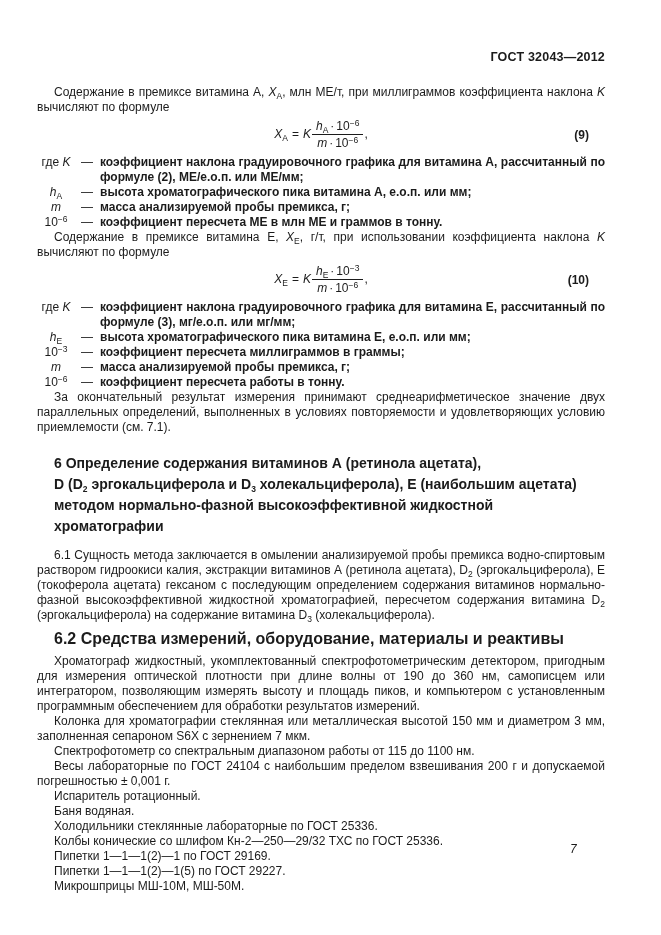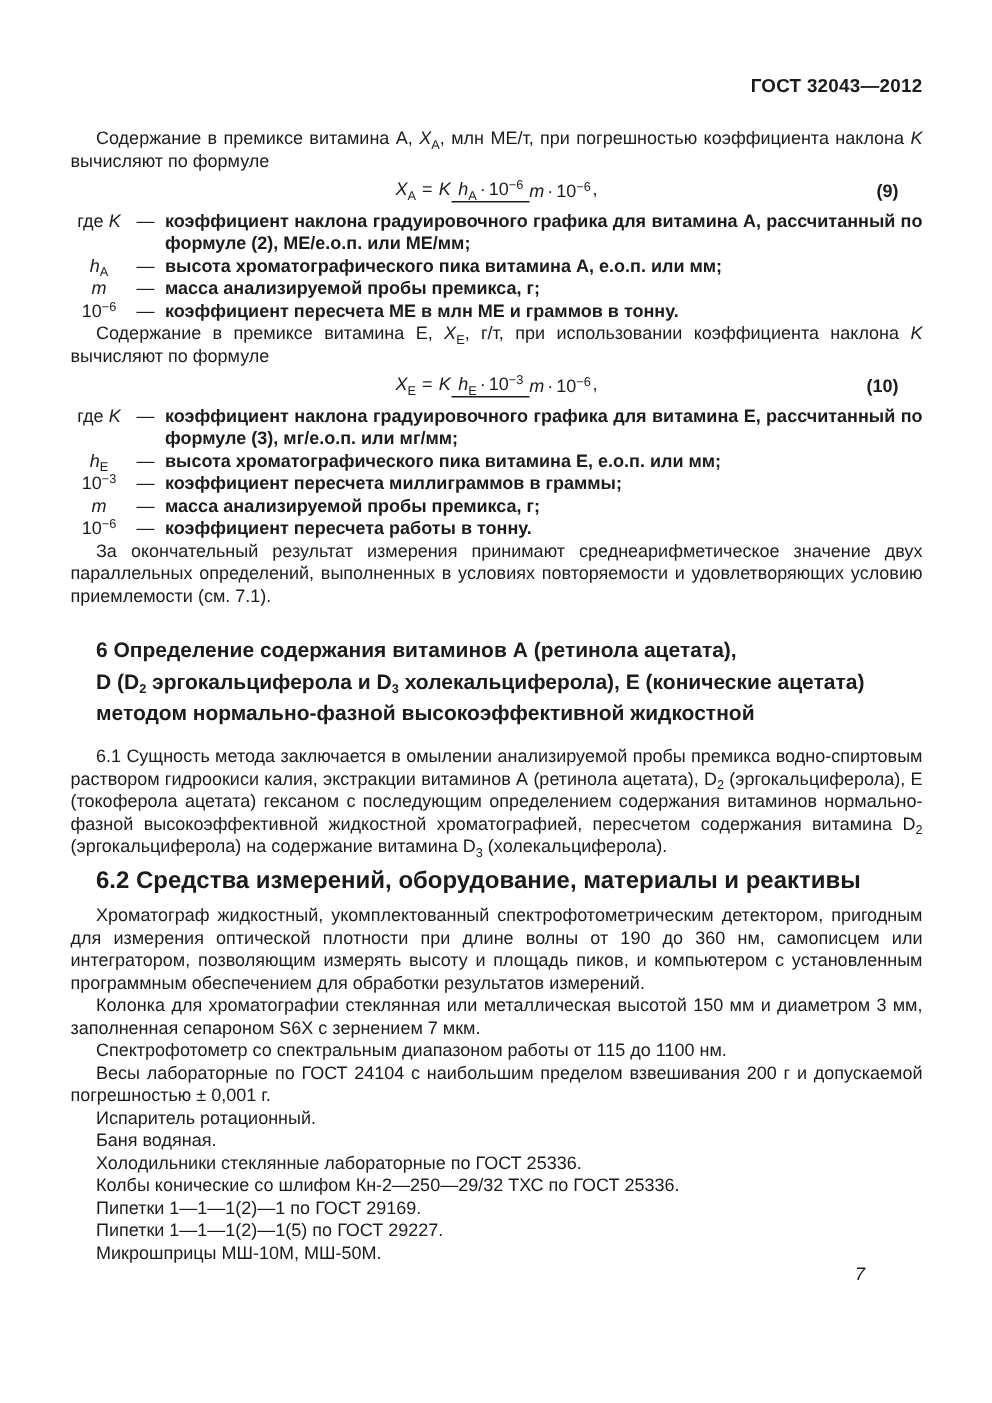--- a/index.html
+++ b/index.html
@@ -1,55 +1,55 @@
 <!DOCTYPE html>
 <html><head>
 <meta charset="utf-8">
 <style>
   html,body{margin:0;padding:0;}
   body{
     width:661px;height:935px;background:#ffffff;position:relative;overflow:hidden;
     font-family:"Liberation Sans","DejaVu Sans",sans-serif;color:#1b1b1b;
   }
-  .content{position:absolute;left:47px;top:50px;width:568px;}
+  .content{position:absolute;left:37px;top:50px;width:568px;}
   .std-header{text-align:right;font-weight:700;font-size:12.5px;margin-bottom:21px;letter-spacing:.2px;}
   p.body{margin:0;font-size:12px;line-height:15px;text-align:justify;}
   p.ind{text-indent:17px;}
   sub,sup{font-size:8.5px;line-height:0;}
   sub{vertical-align:-3px;}
   sup{vertical-align:4px;}
   i{font-style:italic;}
   
   .formula-line{display:flex;align-items:center;margin:4px 16px 5px;font-size:12px;}
   .f-spacer{width:42px;flex:none;}
   .f-body{flex:1;text-align:center;}
   .f-eq{margin:0 4px;}
   .mdot{margin:0 2px;}
-  .frac{display:inline-flex;flex-direction:row;vertical-align:middle;margin:0 1px;text-align:center;}
+  .frac{display:inline-flex;flex-direction:column;vertical-align:middle;margin:0 1px;text-align:center;}
   .frac .num{border-bottom:1px solid #1b1b1b;padding:0 4px 1px;line-height:14px;}
   .frac .den{padding-top:1px;line-height:14px;}
   .f-num{width:42px;flex:none;text-align:right;font-weight:700;}
   
   .w-row{display:flex;font-size:12px;line-height:15px;}
   .w-term{width:38px;flex:none;text-align:center;white-space:nowrap;}
   .w-dash{flex:none;padding:0 7px 0 6px;}
   .w-desc{flex:1;text-align:justify;font-weight:bold;}
   
   .h6{font-weight:700;font-size:14px;line-height:21px;margin:18px 0 11px;padding-left:17px;}
   .h62{font-weight:700;font-size:16px;line-height:15px;margin:8px 0;text-indent:17px;}
   .page-num{position:absolute;top:842px;left:570px;font-size:12px;font-style:italic;}
 </style>
 </head>
 <body>
 
 <div class="content">
 
   <div class="std-header">ГОСТ 32043—2012</div>
 
-  <p class="body ind"><span>Содержание в премиксе витамина А, </span><i>X</i><sub>А</sub><span>, млн МЕ/т, при погрешностью коэффициента наклона </span><i>K</i><span> вычисляют по формуле</span></p>
+  <p class="body ind"><span>Содержание в премиксе витамина А, </span><i>X</i><sub>А</sub><span>, млн МЕ/т, при миллиграммов коэффициента наклона </span><i>K</i><span> вычисляют по формуле</span></p>
 
   <div class="formula-line">
     <span class="f-spacer"></span>
     <span class="f-body"><i>X</i><sub>А</sub><span class="f-eq">=</span><i>K</i><span class="frac">
           <span class="num"><i>h</i><sub>А</sub><span class="mdot">·</span><span>10</span><sup>−6</sup></span>
           <span class="den"><i>m</i><span class="mdot">·</span><span>10</span><sup>−6</sup></span>
         </span><span>,</span></span>
     <span class="f-num">(9)</span>
   </div>
 
@@ -112,22 +112,23 @@
       <span class="w-term"><span>10</span><sup>−6</sup></span>
       <span class="w-dash">—</span>
       <span class="w-desc">коэффициент пересчета работы в тонну.</span>
     </div>
   </div>
 
   <p class="body ind">За окончательный результат измерения принимают среднеарифметическое значение двух параллельных определений, выполненных в условиях повторяемости и удовлетворяющих условию приемлемости (см. 7.1).</p>
 
   <div class="h6">
     <div>6 Определение содержания витаминов А (ретинола ацетата),</div>
-    <div><span>D (D</span><sub>2</sub><span> эргокальциферола и D</span><sub>3</sub><span> холекальциферола), Е (конические ацетата)</span></div>
+    <div><span>D (D</span><sub>2</sub><span> эргокальциферола и D</span><sub>3</sub><span> холекальциферола), Е (наибольшим ацетата)</span></div>
     <div>методом нормально-фазной высокоэффективной жидкостной</div>
+    <div>хроматографии</div>
   </div>
 
   <p class="body ind"><span>6.1 Сущность метода заключается в омылении анализируемой пробы премикса водно-спиртовым раствором гидроокиси калия, экстракции витаминов А (ретинола ацетата), D</span><sub>2</sub><span> (эргокальциферола), Е (токоферола ацетата) гексаном с последующим определением содержания витаминов нормально-фазной высокоэффективной жидкостной хроматографией, пересчетом содержания витамина D</span><sub>2</sub><span> (эргокальциферола) на содержание витамина D</span><sub>3</sub><span> (холекальциферола).</span></p>
 
   <div class="h62">6.2 Средства измерений, оборудование, материалы и реактивы</div>
 
   <p class="body ind">Хроматограф жидкостный, укомплектованный спектрофотометрическим детектором, пригодным для измерения оптической плотности при длине волны от 190 до 360 нм, самописцем или интегратором, позволяющим измерять высоту и площадь пиков, и компьютером с установленным программным обеспечением для обработки результатов измерений.</p>
   <p class="body ind">Колонка для хроматографии стеклянная или металлическая высотой 150 мм и диаметром 3 мм, заполненная сепароном S6X с зернением 7 мкм.</p>
   <p class="body ind">Спектрофотометр со спектральным диапазоном работы от 115 до 1100 нм.</p>
   <p class="body ind">Весы лабораторные по ГОСТ 24104 с наибольшим пределом взвешивания 200 г и допускаемой погрешностью ± 0,001 г.</p>

